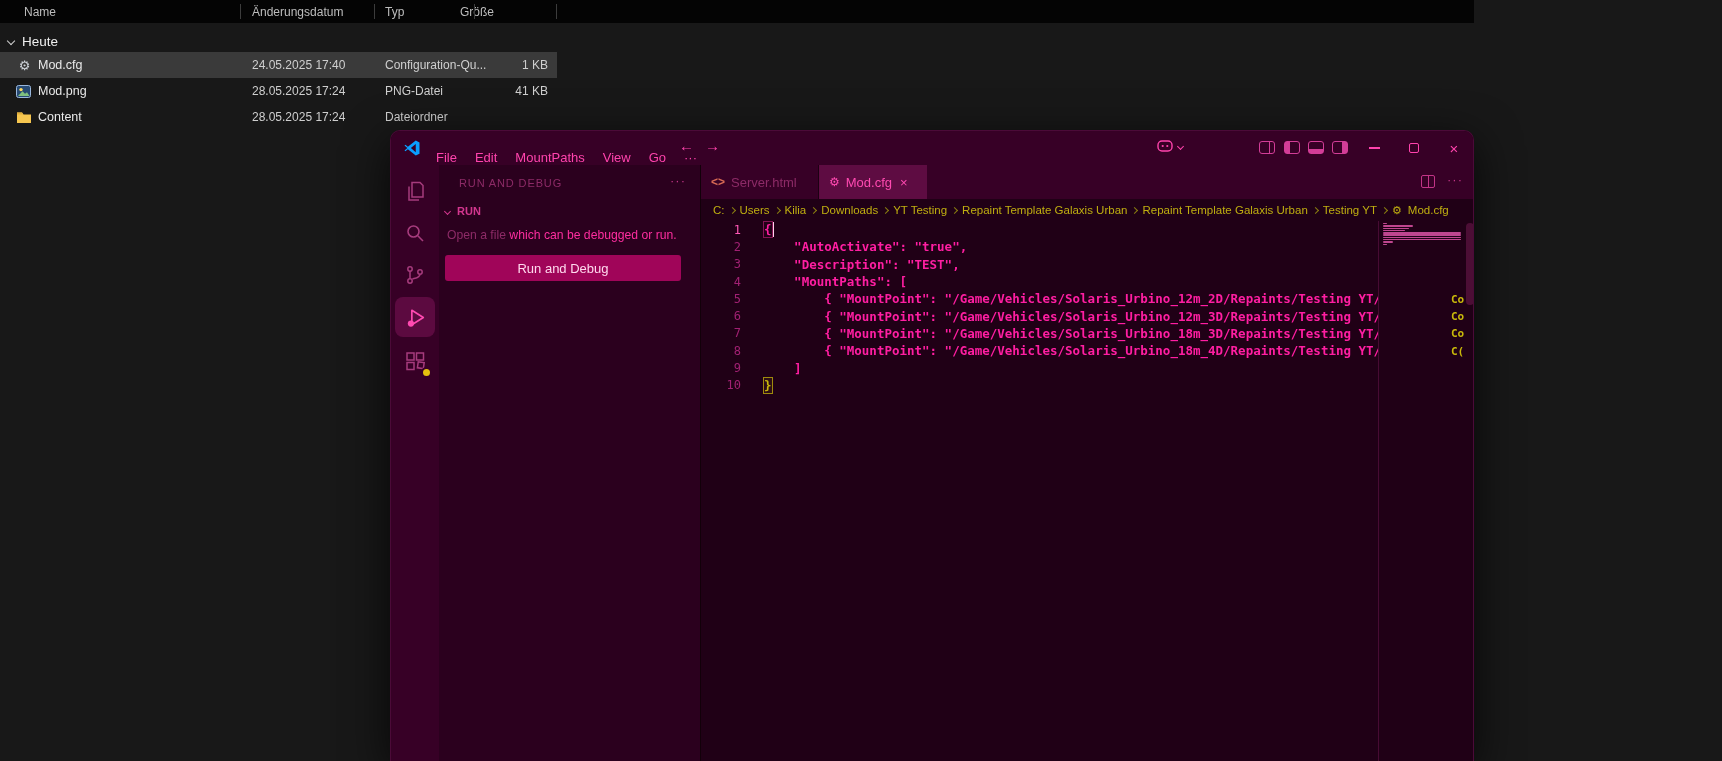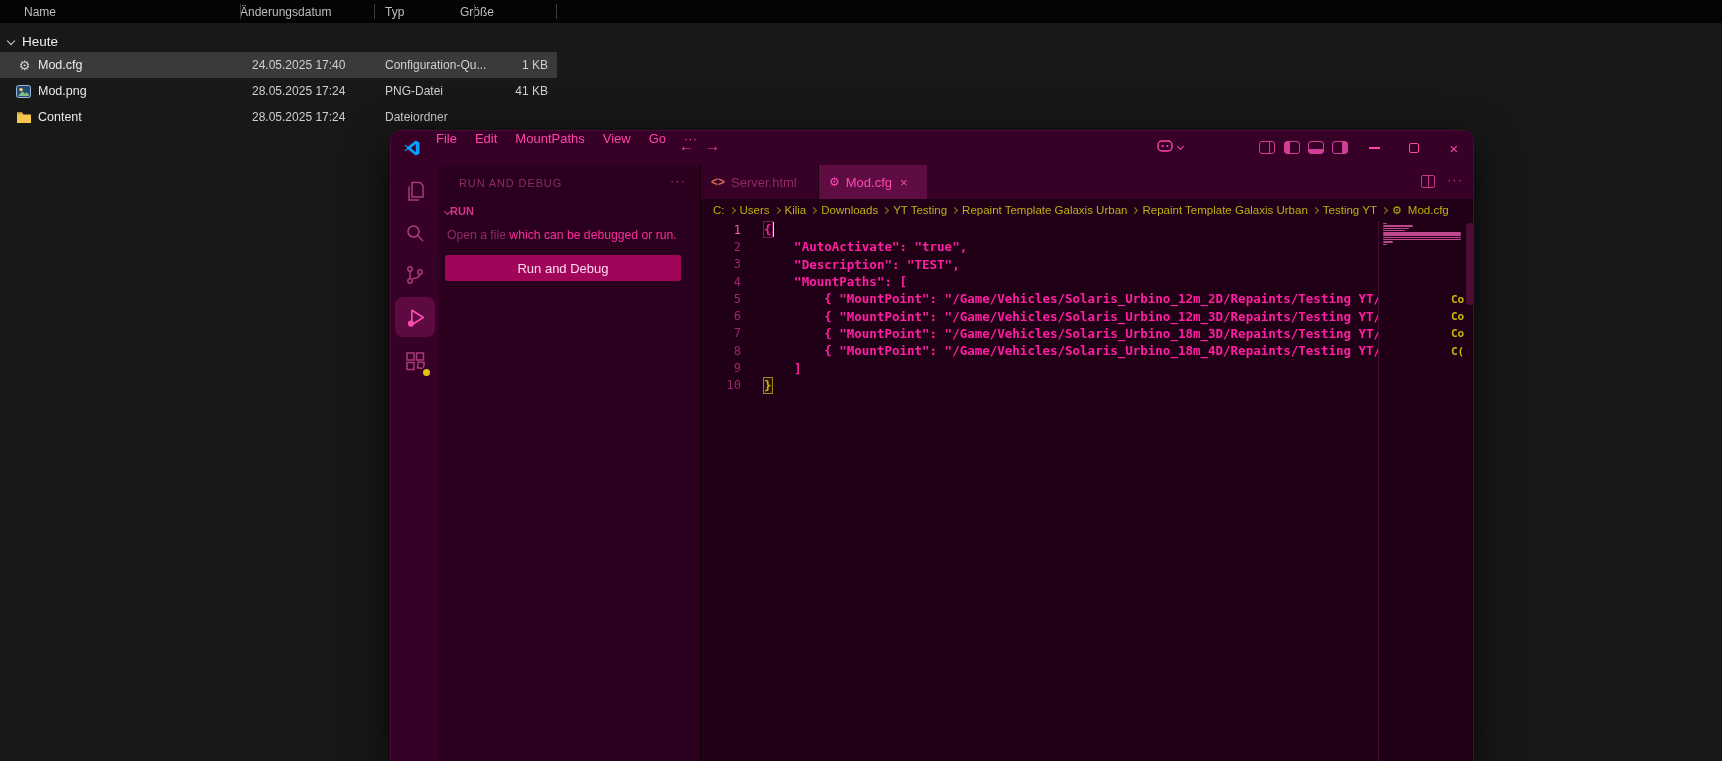--- a/index.html
+++ b/index.html
@@ -5,21 +5,21 @@
   * { box-sizing: border-box; margin: 0; padding: 0; }
   html,body { background:#0d0d0d; }
   #stage {
     position: relative; width: 1722px; height: 761px; overflow: hidden;
     background: #181818; font-family: "Liberation Sans", sans-serif;
     color: #ddd; -webkit-font-smoothing: antialiased;
   }
   .abs { position: absolute; }
 
   
-  .fx-topbar { left:0; top:0; width:1722px; height:23px; background:#040404; }
+  .fx-topbar { left:0; top:0; width:1474px; height:23px; background:#040404; }
   .fx-col { position:absolute; top:5px; font-size:12px; color:#bdbdbd; }
   .fx-sep { position:absolute; top:4px; width:1px; height:15px; background:#3c3c3c; }
   .fx-group { left:0; top:31px; height:20px; display:flex; align-items:center; }
   .fx-group-label { font-size:13.5px; color:#eeeeee; margin-left:8px; }
   .chev { display:inline-block; width:6px; height:6px;
           border-right:1.6px solid currentColor; border-bottom:1.6px solid currentColor; }
   .chev-down { transform: rotate(45deg); }
   .chev-right { transform: rotate(-45deg); }
   .fx-row { left:0; width:557px; height:26px; display:flex; align-items:center; font-size:12px; color:#d6d6d6; }
   .fx-row.selected { background:#3a3a3a; }
@@ -37,21 +37,21 @@
     --yellow:#bfae10; --btn:#a00559;
   }
   .vsc {
     left:390px; top:130px; width:1084px; height:631px;
     background:var(--ed); border:1px solid #4b0a38; border-bottom:none;
     border-radius:10px 10px 0 0; box-shadow: 0 12px 45px rgba(0,0,0,.75);
     overflow:hidden;
   }
   
   .ttl { left:0; top:0; width:100%; height:34px; background:var(--bar); }
-  .menus { position:absolute; left:36px; top:0; height:34px; display:flex; align-items:flex-start; }
+  .menus { position:absolute; left:36px; top:0; height:34px; display:flex; align-items:flex-end; }
   .menu-item { padding:0 9px; font-size:13px; color:#ff43ad; cursor:default; }
   .navarrow { position:absolute; top:6px; font-size:15px; color:#ff43ad; }
   .searchbox {
     position:absolute; left:340px; top:5px; width:415px; height:24px;
     background:#250019; border:1px solid #61063f; border-radius:6px;
     display:flex; align-items:center; justify-content:center; gap:6px;
     color:#a63577; font-size:12px;
   }
   .copilot { position:absolute; left:766px; top:8px; display:flex; align-items:center; gap:5px; color:#ff43ad; }
   .wicon { position:absolute; top:10px; width:16px; height:13px; border:1.3px solid #d23d97; border-radius:3px; }
@@ -66,21 +66,21 @@
   .aslot { position:absolute; left:4px; width:40px; height:40px; display:flex; align-items:center; justify-content:center;
            color:#a63b7d; border-radius:8px; }
   .aslot.active { background:#5c0a40; color:var(--pink-br); }
   .badge { position:absolute; right:3px; bottom:3px; width:11px; height:11px; border-radius:50%;
            background:#e4c10e; border:2px solid var(--bar); }
 
   
   .sbar { left:48px; top:34px; width:262px; height:597px; background:var(--panel); border-right:1px solid #120009; }
   .sb-title { position:absolute; left:20px; top:12px; font-size:11px; letter-spacing:.08em; color:var(--pink-dim); }
   .sb-more { position:absolute; right:14px; top:8px; color:var(--pink-mid); font-size:13px; letter-spacing:1px; }
-  .sb-section { position:absolute; left:6px; top:40px; display:flex; align-items:center; 
+  .sb-section { position:absolute; left:6px; top:40px; display:flex; align-items:center; gap:7px;
                 font-size:11px; font-weight:bold; color:#d3368f; }
   .sb-p1 { position:absolute; left:8px; top:63px; width:248px; font-size:12.2px; white-space:nowrap; color:var(--pink); }
   .sb-link { color:var(--pink-dim); }
   .runbtn { position:absolute; left:6px; top:90px; width:236px; height:26px; background:var(--btn);
             border-radius:3px; display:flex; align-items:center; justify-content:center;
             color:#ffd9ee; font-size:13px; }
   .sb-p2 { position:absolute; left:8px; top:130px; width:238px; font-size:12.2px; line-height:17px; color:var(--pink); }
 
   
   .edgroup { left:310px; top:34px; width:774px; height:597px; background:var(--ed); }
@@ -122,21 +122,21 @@
   svg { display:block; }
 </style>
 </head>
 <body>
 
 <div id="stage">
 
   <div>
     <div class="abs fx-topbar">
       <span class="fx-col" style="left:24px">Name</span>
-      <span class="fx-col" style="left:240px">Änderungsdatum</span>
+      <span class="fx-col" style="left:252px">Änderungsdatum</span>
       <span class="fx-col" style="left:385px">Typ</span>
       <span class="fx-col" style="left:460px">Größe</span>
       <span class="fx-sep" style="left:240px"></span>
       <span class="fx-sep" style="left:374px"></span>
       <span class="fx-sep" style="left:474px"></span>
       <span class="fx-sep" style="left:556px"></span>
     </div>
 
     <div class="abs fx-group">
       <span class="chev chev-down" style="color:#cfcfcf; margin-left:8px;"></span>

